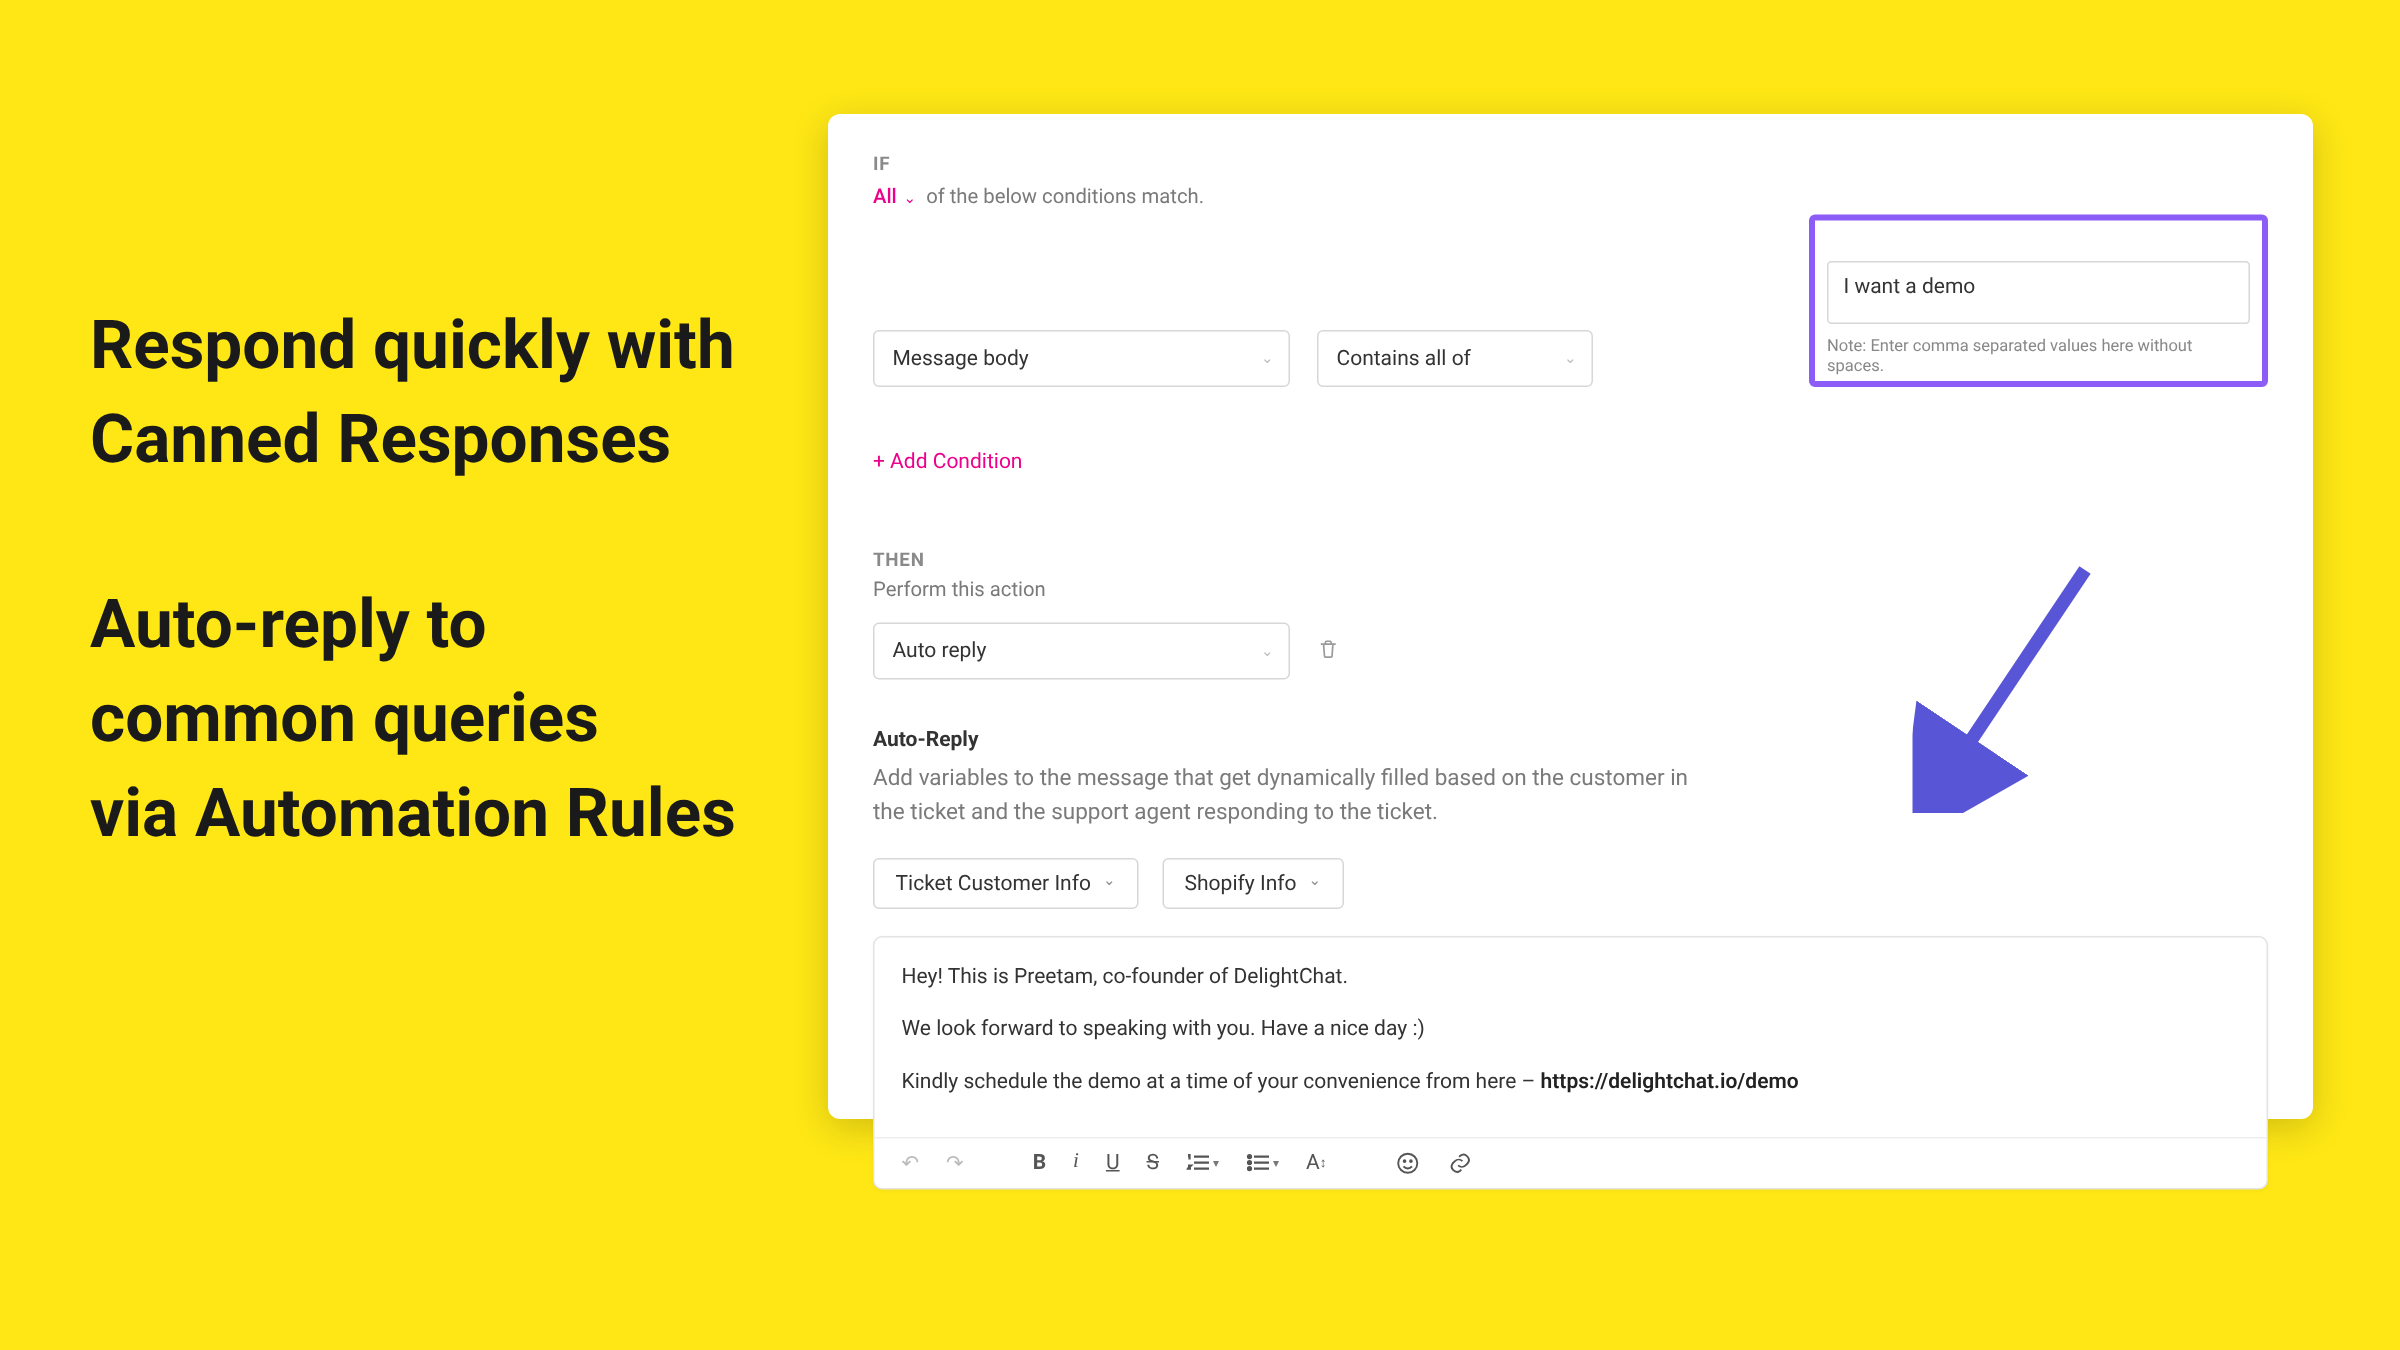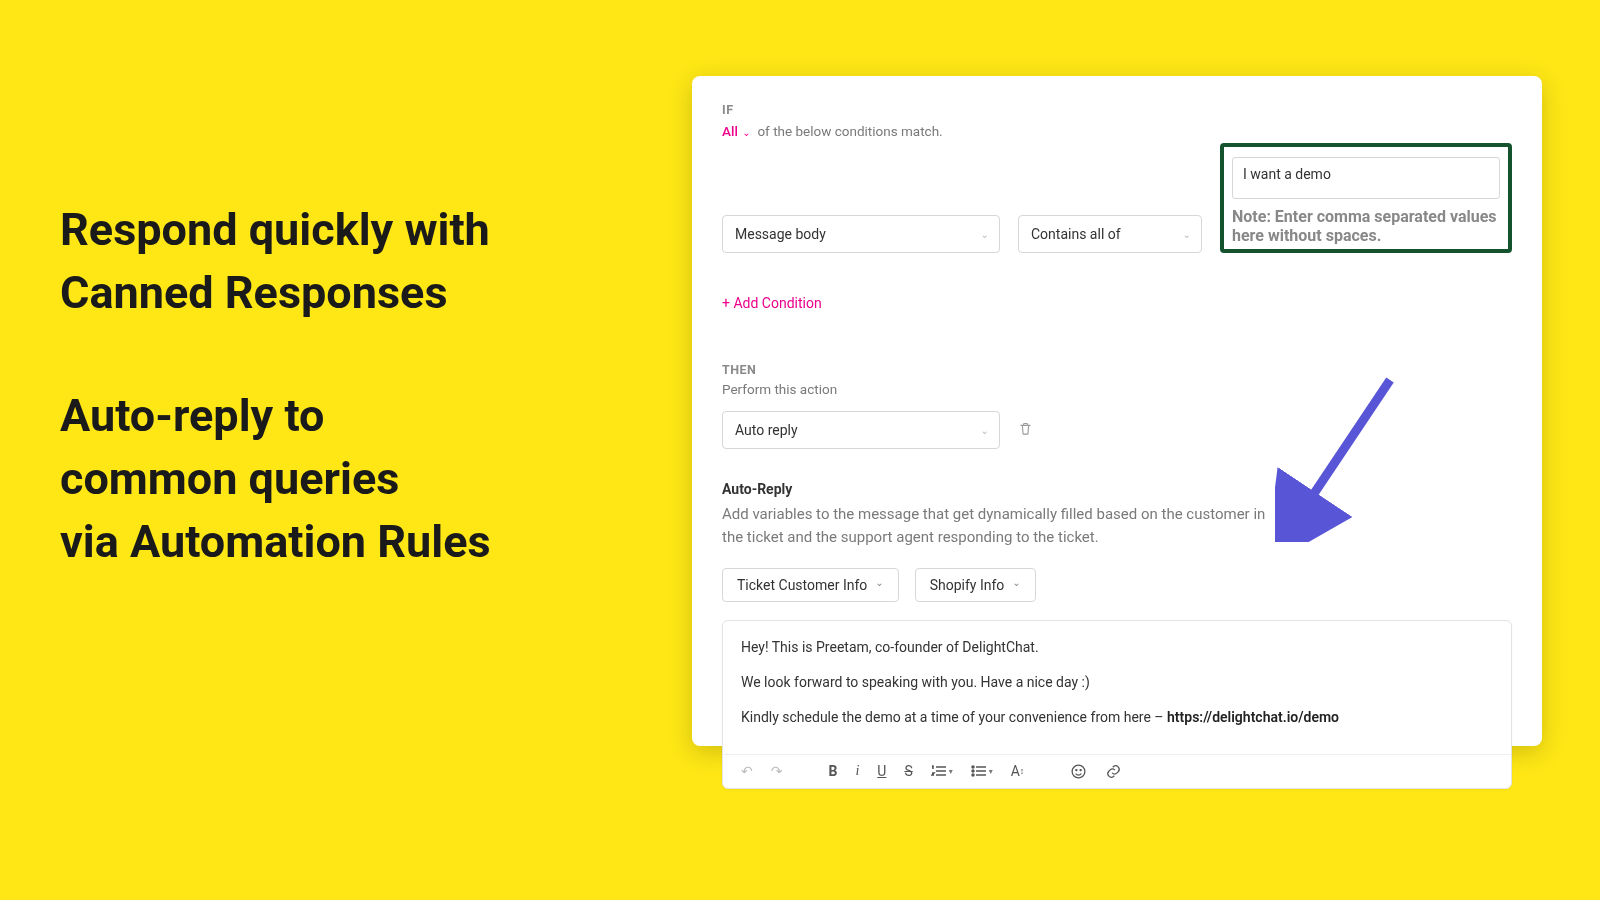--- a/index.html
+++ b/index.html
@@ -21,21 +21,21 @@
   .left-text .block1,
   .left-text .block2 {
     font-size: 45px;
     line-height: 1.4;
   }
   .left-text .block2 { margin-top: 60px; }
   .card {
     position: absolute;
     right: 58px;
     top: 76px;
-    width: 850px;
+    width: 990px;
     height: 670px;
     background: #fff;
     border-radius: 8px;
     padding: 26px 30px 20px 30px;
     box-shadow: 0 6px 24px rgba(0,0,0,0.18);
   }
   .section-label {
     font-size: 12.5px;
     font-weight: 700;
     letter-spacing: 0.5px;
@@ -62,39 +62,39 @@
     position: absolute;
     right: 10px;
     top: 50%;
     transform: translateY(-50%);
     font-size: 10px;
     color: #bbb;
   }
   .select.w1 { width: 278px; }
   .select.w2 { width: 184px; }
   .highlight-box {
-    border: 4px solid #14532d;
+    border: 4px solid #8b5cf6;
     border-radius: 4px;
-    padding: 10px 8px 4px 8px;
+    padding: 27px 8px 4px 8px;
     margin-left: auto;
     width: 306px;
     margin-top: -10px;
   }
   .ta {
     width: 100%;
     height: 42px;
     border: 1px solid #d7d7d7;
     border-radius: 3px;
     padding: 8px 10px;
     font-size: 14px;
     font-family: inherit;
     color: #333;
     resize: none;
   }
-  .note { font-size: 16px; color: #888; margin-top: 4px; font-weight: bold; }
+  .note { font-size: 11px; color: #888; margin-top: 4px; }
   .add-condition {
     color: #ec008c;
     font-size: 14px;
     margin-top: 42px;
     display: inline-block;
     cursor: pointer;
   }
   .then { margin-top: 50px; }
   .perform { color: #7a7a7a; font-size: 13.5px; margin-top: 4px; }
   .action-row { display: flex; align-items: center; gap: 18px; margin-top: 14px; }

